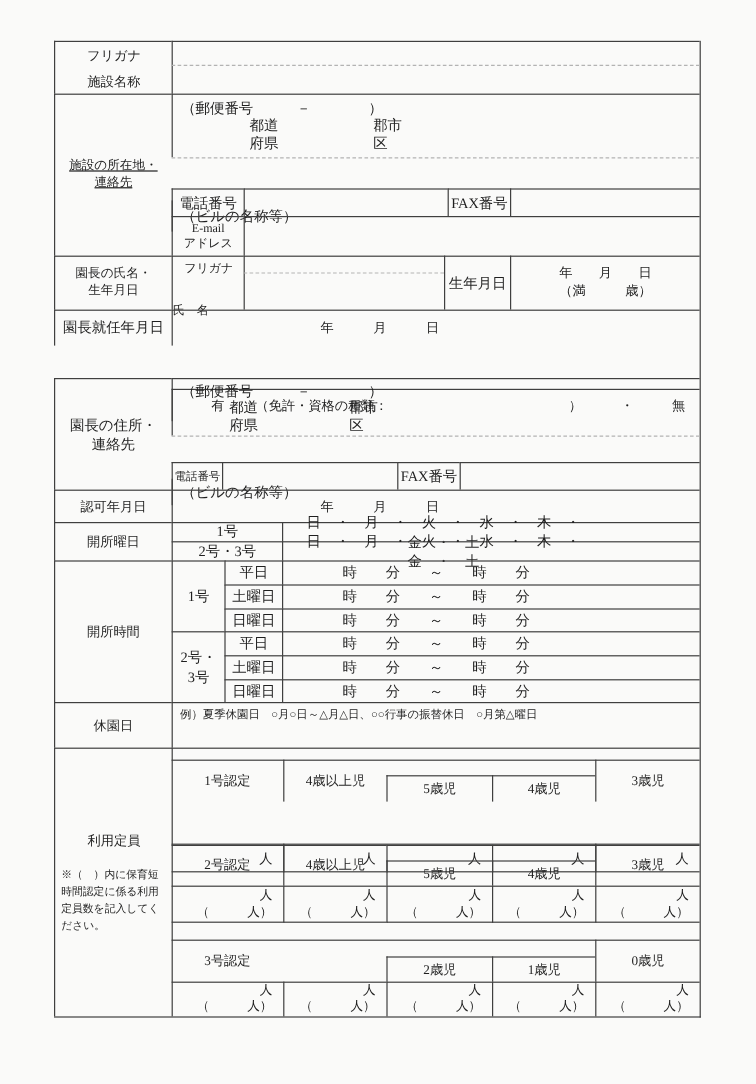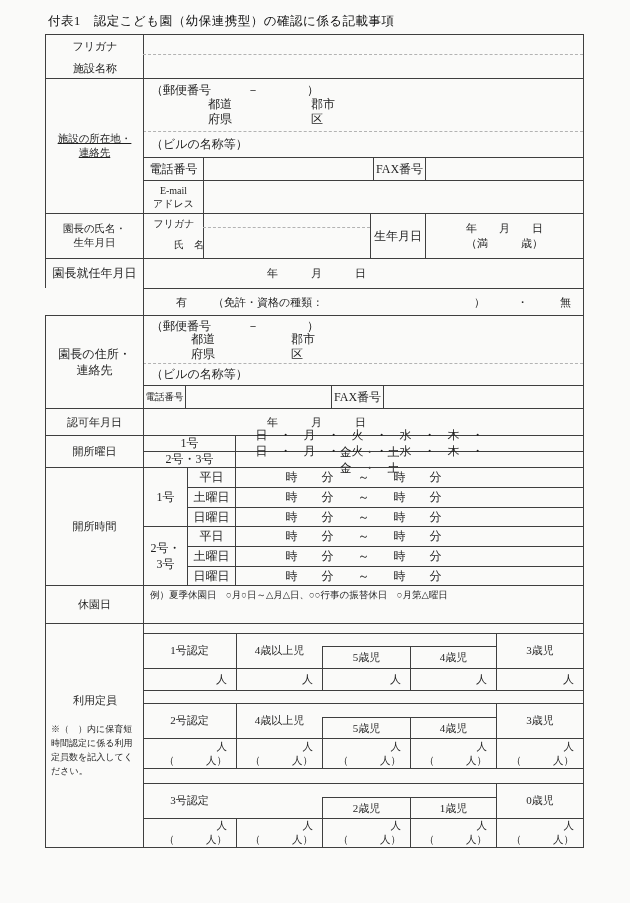--- a/index.html
+++ b/index.html
@@ -16,34 +16,33 @@
   #tbl{position:absolute;left:45px;top:34px;width:539px;height:814px;
        box-sizing:border-box;border-right:1px solid #3f3f3f;border-bottom:1px solid #3f3f3f;}
   .c{position:absolute;box-sizing:border-box;font-size:11px;}
   .bl{border-left:1px solid #3f3f3f;}
   .bt{border-top:1px solid #3f3f3f;}
   .bb{border-bottom:1px solid #3f3f3f;}
   .hl{position:absolute;height:0;border-top:1px solid #3f3f3f;}
   .vl{position:absolute;width:0;border-left:1px solid #3f3f3f;}
   .dash{position:absolute;height:0;border-top:1px dashed #b3b3b3;}
   .vc{display:flex;align-items:center;justify-content:center;text-align:center;}
-  .vcl{display:flex;align-items:center;}
+  .vcl{display:flex;align-items:center;margin-top:36px;}
   .pre{white-space:pre-line;}
   .sm{font-size:12px;}
   .xs{font-size:9.5px;}
   .xxs{font-size:9px;}
   .right{justify-content:flex-end;text-align:right;}
   .lh13{line-height:1.35;}
   .num2{display:flex;flex-direction:column;justify-content:center;align-items:flex-end;padding-right:9px;line-height:14px;font-size:10.5px;}
 </style>
 </head>
 <body>
 
 <div id="page">
-  <div id="title">付表1　認定こども園（幼保連携型）の確認に係る記載事項</div>
 
   <div id="tbl">
 
     <div class="c bl bt" style="left:0;top:0;width:98px;height:44px;">
       <div style="position:absolute;left:0;top:4px;width:98px;text-align:center;">フリガナ</div>
       <div style="position:absolute;left:0;top:26px;width:98px;text-align:center;">施設名称</div>
     </div>
     <div class="c bl bt" style="left:98px;top:0;width:440px;height:44px;">
       <div style="position:absolute;left:4px;top:2px;"></div>
       <div style="position:absolute;left:4px;top:24px;"></div>
@@ -66,21 +65,21 @@
     <div class="c bl bt vc sm" style="left:328px;top:123px;width:52px;height:23px;">FAX番号</div>
     <div class="c bl bt" style="left:380px;top:123px;width:158px;height:23px;"></div>
     <div class="c bl bt vc pre lh13" style="left:98px;top:146px;width:60px;height:33px;font-size:10px;">E-mail
 アドレス</div>
     <div class="c bl bt" style="left:158px;top:146px;width:380px;height:33px;"></div>
 
     <div class="c bl bt vc pre lh13" style="left:0;top:179px;width:98px;height:45px;font-size:10.5px;">園長の氏名・
 生年月日</div>
     <div class="c bl bt" style="left:98px;top:179px;width:60px;height:45px;font-size:10px;">
       <div style="position:absolute;left:0;top:3px;width:60px;text-align:center;">フリガナ</div>
-      <div style="position:absolute;left:0;top:24px;width:60px;text-align:right;">氏　名</div>
+      <div style="position:absolute;left:0;top:38px;width:60px;text-align:left;">氏　名</div>
     </div>
     <div class="c bl bt" style="left:158px;top:179px;width:167px;height:45px;">
       <div style="position:absolute;left:4px;top:1px;"></div>
       <div style="position:absolute;left:4px;top:24px;"></div>
     </div>
     <div class="dash" style="left:158px;top:193px;width:167px;"></div>
     <div class="c bl bt vc sm" style="left:325px;top:179px;width:55px;height:45px;">生年月日</div>
     <div class="c bl bt vc" style="left:380px;top:179px;width:158px;height:45px;">
       <div class="lh13" style="text-align:center;">
         <div>年　　月　　日</div>

